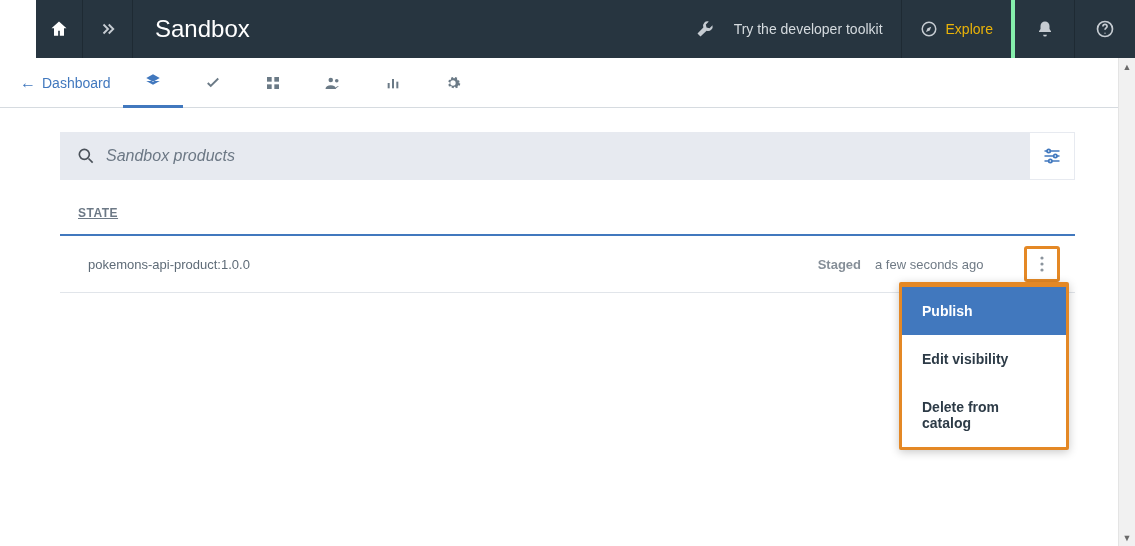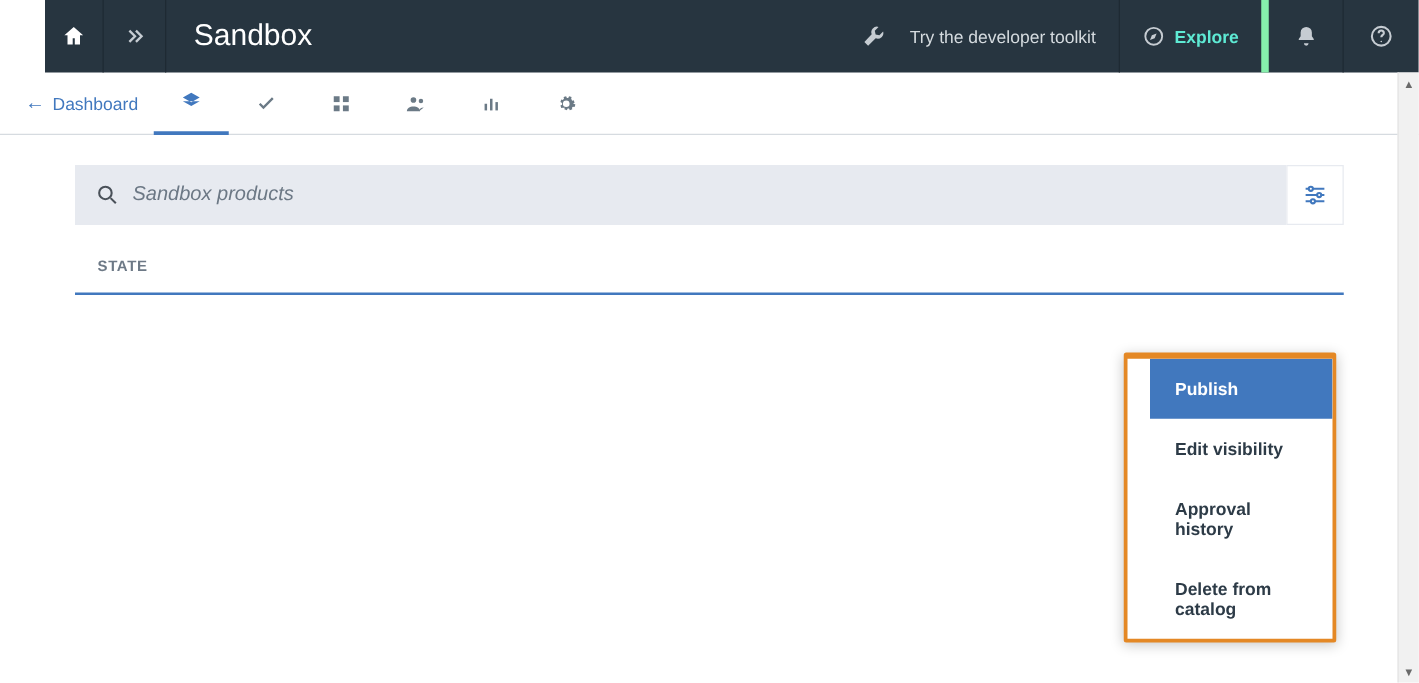--- a/index.html
+++ b/index.html
@@ -5,21 +5,21 @@
     * { margin: 0; padding: 0; box-sizing: border-box; }
     body { font-family: -apple-system, BlinkMacSystemFont, 'Segoe UI', Helvetica, Arial, sans-serif; background: #fff; width:1135px; height:546px; overflow:hidden; }
 
     
     .topbar { background: #273540; height: 58px; display: flex; align-items: center; color: #fff; margin-left: 36px; }
     .topbar .home-cell { width: 47px; height:58px; display:flex; align-items:center; justify-content:center; border-right:1px solid #1e2a33; }
     .topbar .chev-cell { width: 50px; height:58px; display:flex; align-items:center; justify-content:center; border-right:1px solid #1e2a33; }
     .topbar .title { font-size: 24px; font-weight: 400; padding-left: 22px; flex: 0 0 auto; }
     .topbar .spacer { flex:1; }
     .topbar .toolkit { display:flex; align-items:center; gap:20px; font-size:14px; color:#d5dbdf; padding:0 18px; cursor:pointer; height:58px; }
-    .topbar .explore { display:flex; align-items:center; gap:8px; font-size:14px; color:#5eead4; padding:0 18px; cursor:pointer; height:58px; border-left:1px solid #1e2a33; border-right:6px solid #86efac;font-weight:bold;}
+    .topbar .explore { display:flex; align-items:center; gap:8px; font-size:14px; color:#eab308; padding:0 18px; cursor:pointer; height:58px; border-left:1px solid #1e2a33; border-right:4px solid #86efac;}
     .topbar .bell-cell, .topbar .help-cell { width:60px; height:58px; display:flex; align-items:center; justify-content:center; cursor:pointer; border-right:1px solid #1e2a33;}
     .topbar .help-cell { border-right:none; }
 
     
     .subnav { height: 50px; border-bottom:1px solid #d6dbe0; display:flex; align-items:center; padding:0 4px 0 8px;}
     .back-link { display:flex; align-items:center; gap:6px; font-size:14px; color:#4178BE; padding:0 12px; cursor:pointer;}
     .back-link .arrow { font-size:16px; }
     .subnav .tab { width:60px; height:50px; display:flex; align-items:center; justify-content:center; cursor:pointer; color:#6b7a86; }
     .subnav .tab.active { border-bottom:3px solid #4178BE; color:#4178BE; }
 
@@ -27,34 +27,34 @@
     .page { padding: 24px 60px 0 60px; position:relative; }
     .search-row { display:flex; align-items:stretch; height:48px; margin-bottom:12px; }
     .search-box { flex:1; background:#e7eaf0; display:flex; align-items:center; padding:0 16px; color:#6c7885; font-size:16px; font-style:italic; }
     .search-box .mag { font-style:normal; margin-right:10px; color:#4a5159; }
     .filter-btn { width:46px; background:#fff; border:1px solid #e7eaf0; display:flex; align-items:center; justify-content:center; color:#4178BE; cursor:pointer; }
 
     
     .tbl { border-top: none; }
     .thead { display:flex; padding: 14px 18px; font-size:12px; color:#6d7986; letter-spacing:.5px; font-weight:600; }
     .thead .col-title { flex:1; }
-    .thead .col-state { width:240px; }
+    .thead .col-state { width:240px;text-decoration:underline; }
     .hr { height:2px; background:#4178BE; }
 
     .row { display:flex; align-items:center; padding: 10px 6px 10px 28px; border-bottom:1px solid #e1e5ea; font-size:13px; color:#5e6b77; position:relative;}
     .row .cell-title { flex:1; }
     .row .cell-state { width:120px; font-weight:600; color:#868f98; text-align:right; padding-right:14px;}
     .row .cell-time  { width:140px; color:#6f7a85; font-size:13px; }
     .row .cell-actions { width:54px; display:flex; justify-content:center; }
 
     .kebab-wrap { width:36px; height:36px; display:flex; align-items:center; justify-content:center; border:3px solid #e48825; border-radius:3px; cursor:pointer; }
 
     
     .dropdown { position:absolute; right: 66px; top: 282px; width:170px; background:#fff; box-shadow: 0 2px 10px rgba(0,0,0,.22); border-radius:2px; z-index:5; border:3px solid #e48825; border-top-width:5px; overflow:hidden;}
-    .dropdown .item { padding:16px 20px; font-size:14px; color:#2d3b47; font-weight:600; cursor:pointer;margin-left:18px; }
+    .dropdown .item { padding:16px 20px; font-size:14px; color:#2d3b47; font-weight:600; cursor:pointer; }
     .dropdown .item.sel { background:#4178BE; color:#fff; }
 
     
     .scroll-strip { position:absolute; right:0; top:58px; bottom:0; width:17px; background:#f1f1f1; border-left:1px solid #e4e4e4; display:flex; flex-direction:column; justify-content:space-between; align-items:center; }
     .scroll-strip .sbtn { height:17px; width:100%; display:flex; align-items:center; justify-content:center; font-size:9px; color:#6a6a6a;}
     
     svg { display:block; }
   </style>
 </head>
 <body>
@@ -193,26 +193,41 @@
       </span>
     </div>
   </div>
 
   <div class="tbl">
     <div class="thead">
       <div class="col-state">STATE</div>
     </div>
     <div class="hr"></div>
 
+    <div class="row">
+      <div class="cell-title">pokemons-api-product:1.0.0</div>
+      <div class="cell-state">Staged</div>
+      <div class="cell-time">a few seconds ago</div>
+      <div class="cell-actions">
+        <div class="kebab-wrap">
+          <span>
+            <svg width="4" height="16" viewBox="0 0 4 16" fill="#8b949d">
+                <circle cx="2" cy="2" r="1.6"></circle>
+                <circle cx="2" cy="8" r="1.6"></circle>
+                <circle cx="2" cy="14" r="1.6"></circle>
+              </svg>
+          </span>
+        </div>
+      </div>
+    </div>
   </div>
 </div>
 
 <div class="dropdown">
   <div class="item sel">Publish</div>
   <div class="item">Edit visibility</div>
-  <div class="item">Approval history</div>
   <div class="item">Delete from catalog</div>
 </div>
 
 <div class="scroll-strip">
   <div class="sbtn">▲</div>
   <div class="sbtn">▼</div>
 </div>
 
 </body></html>

